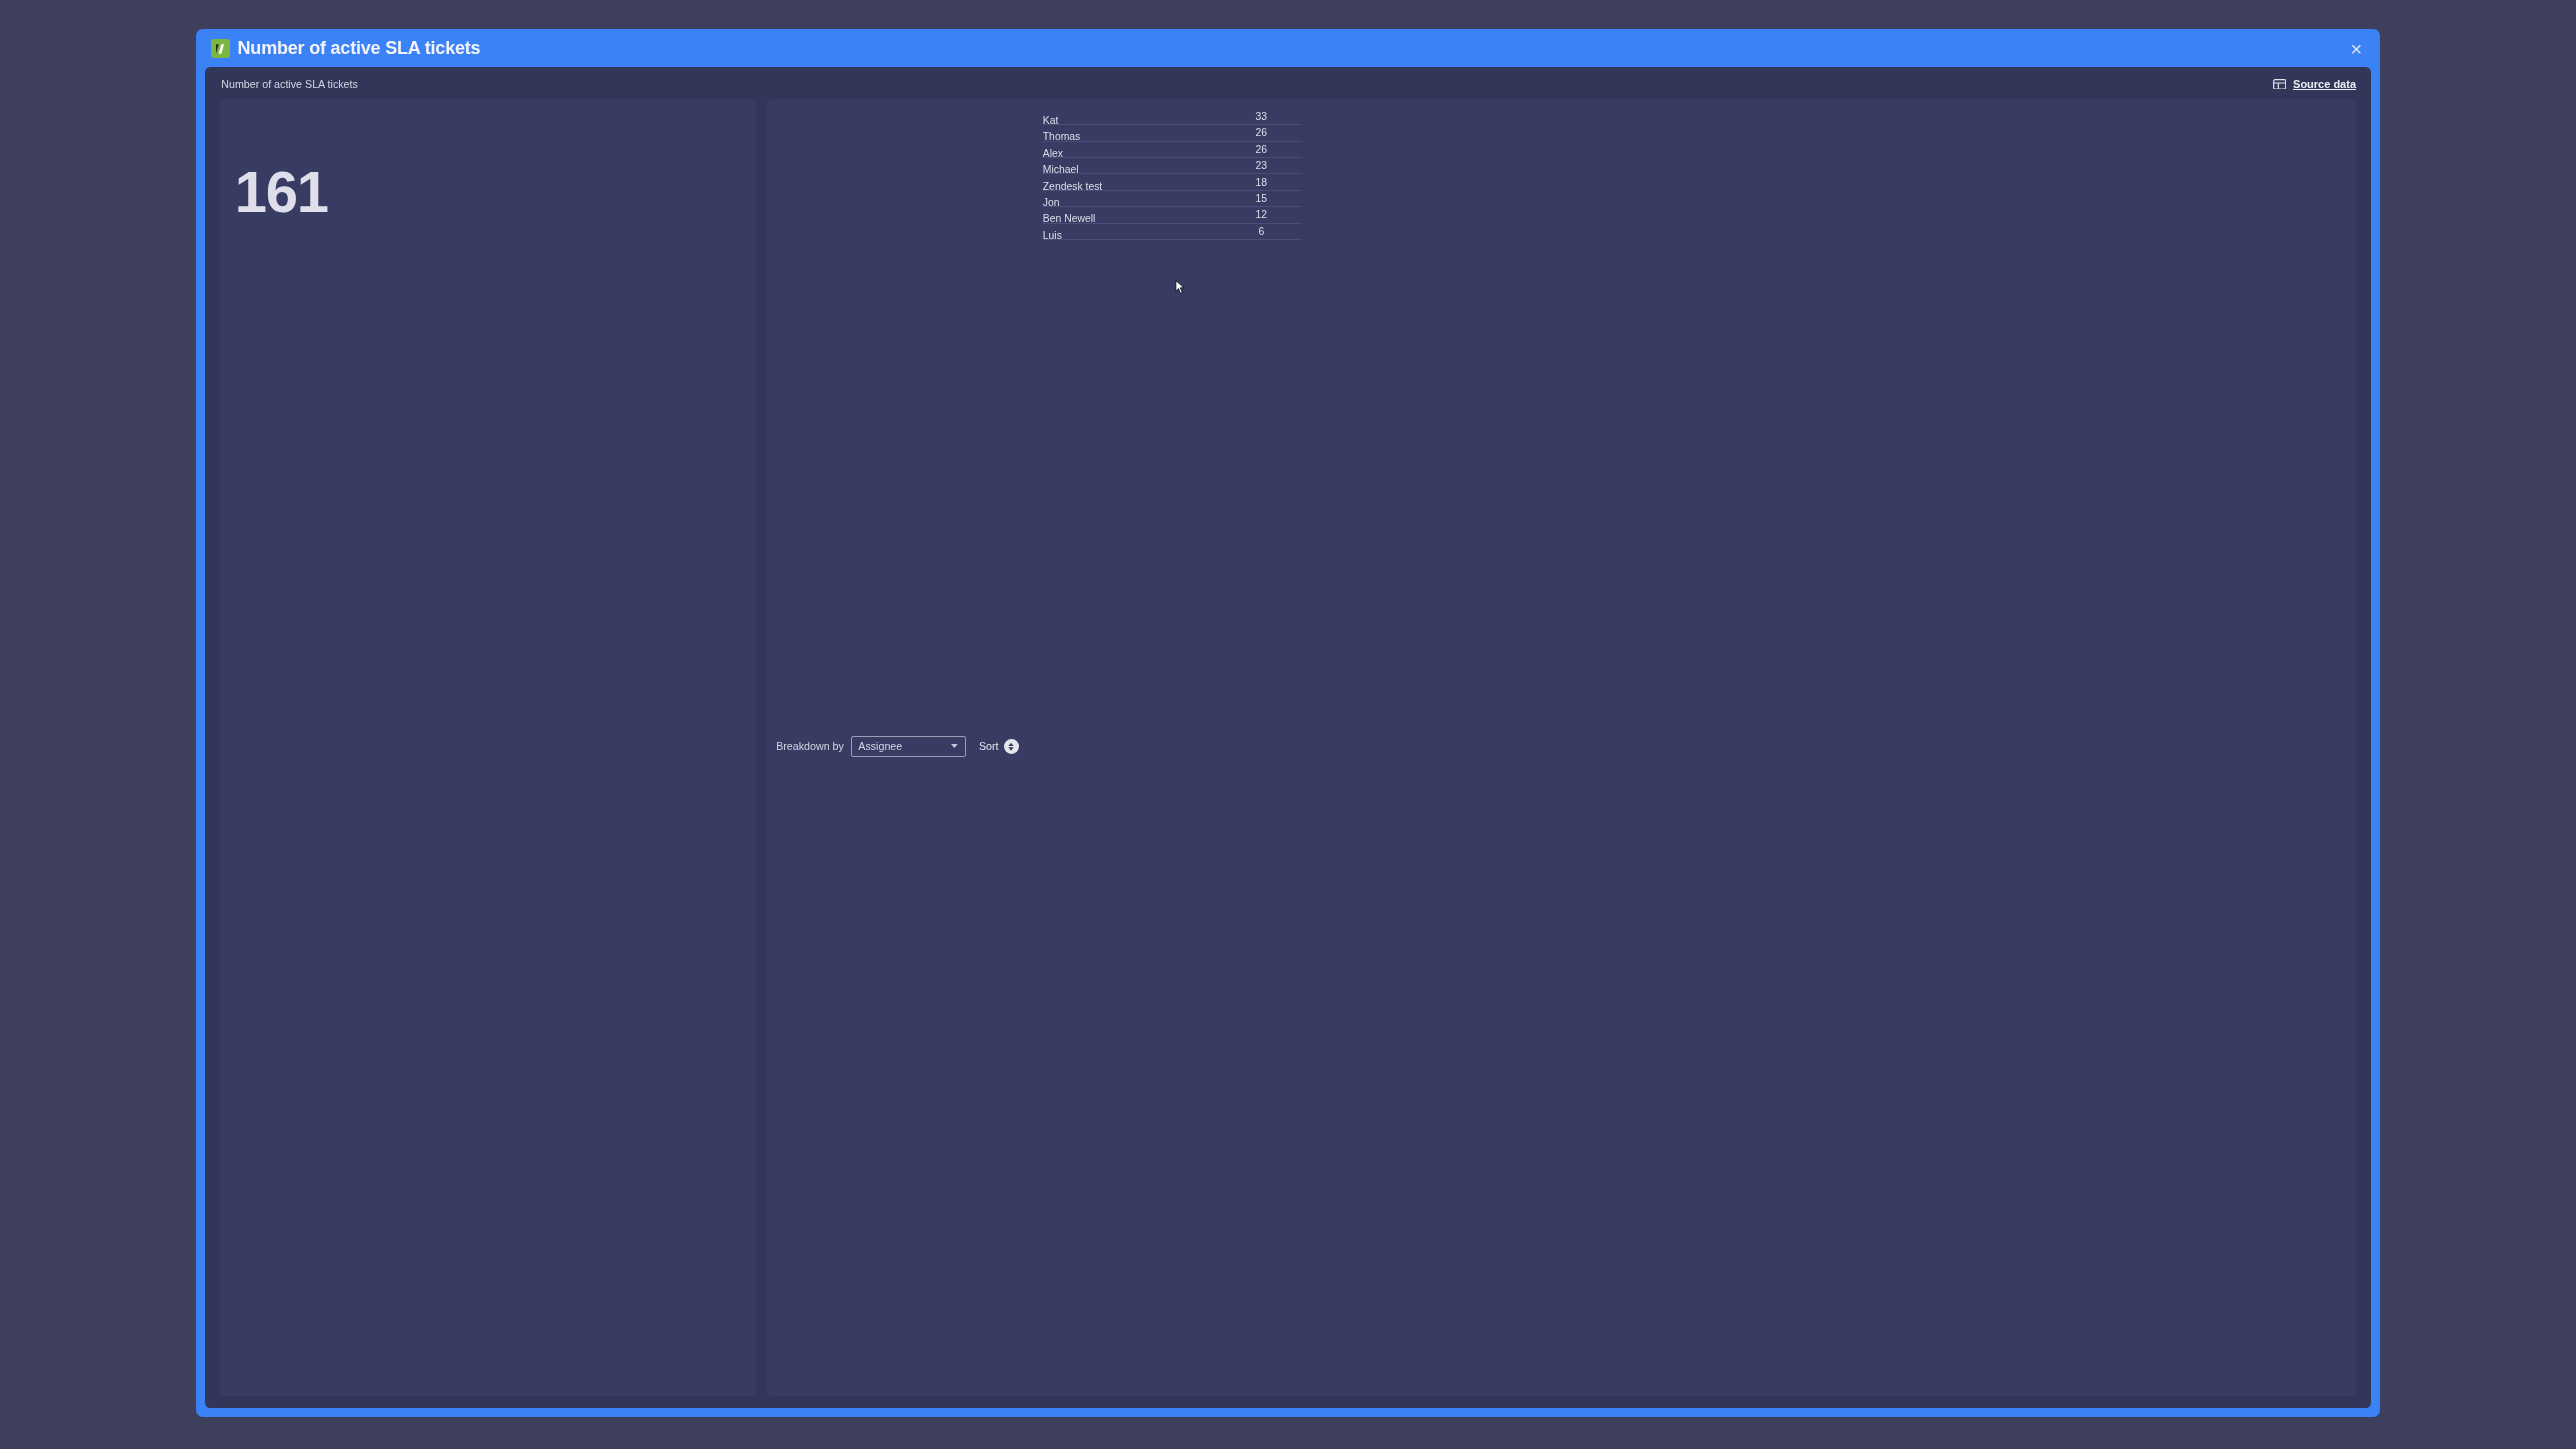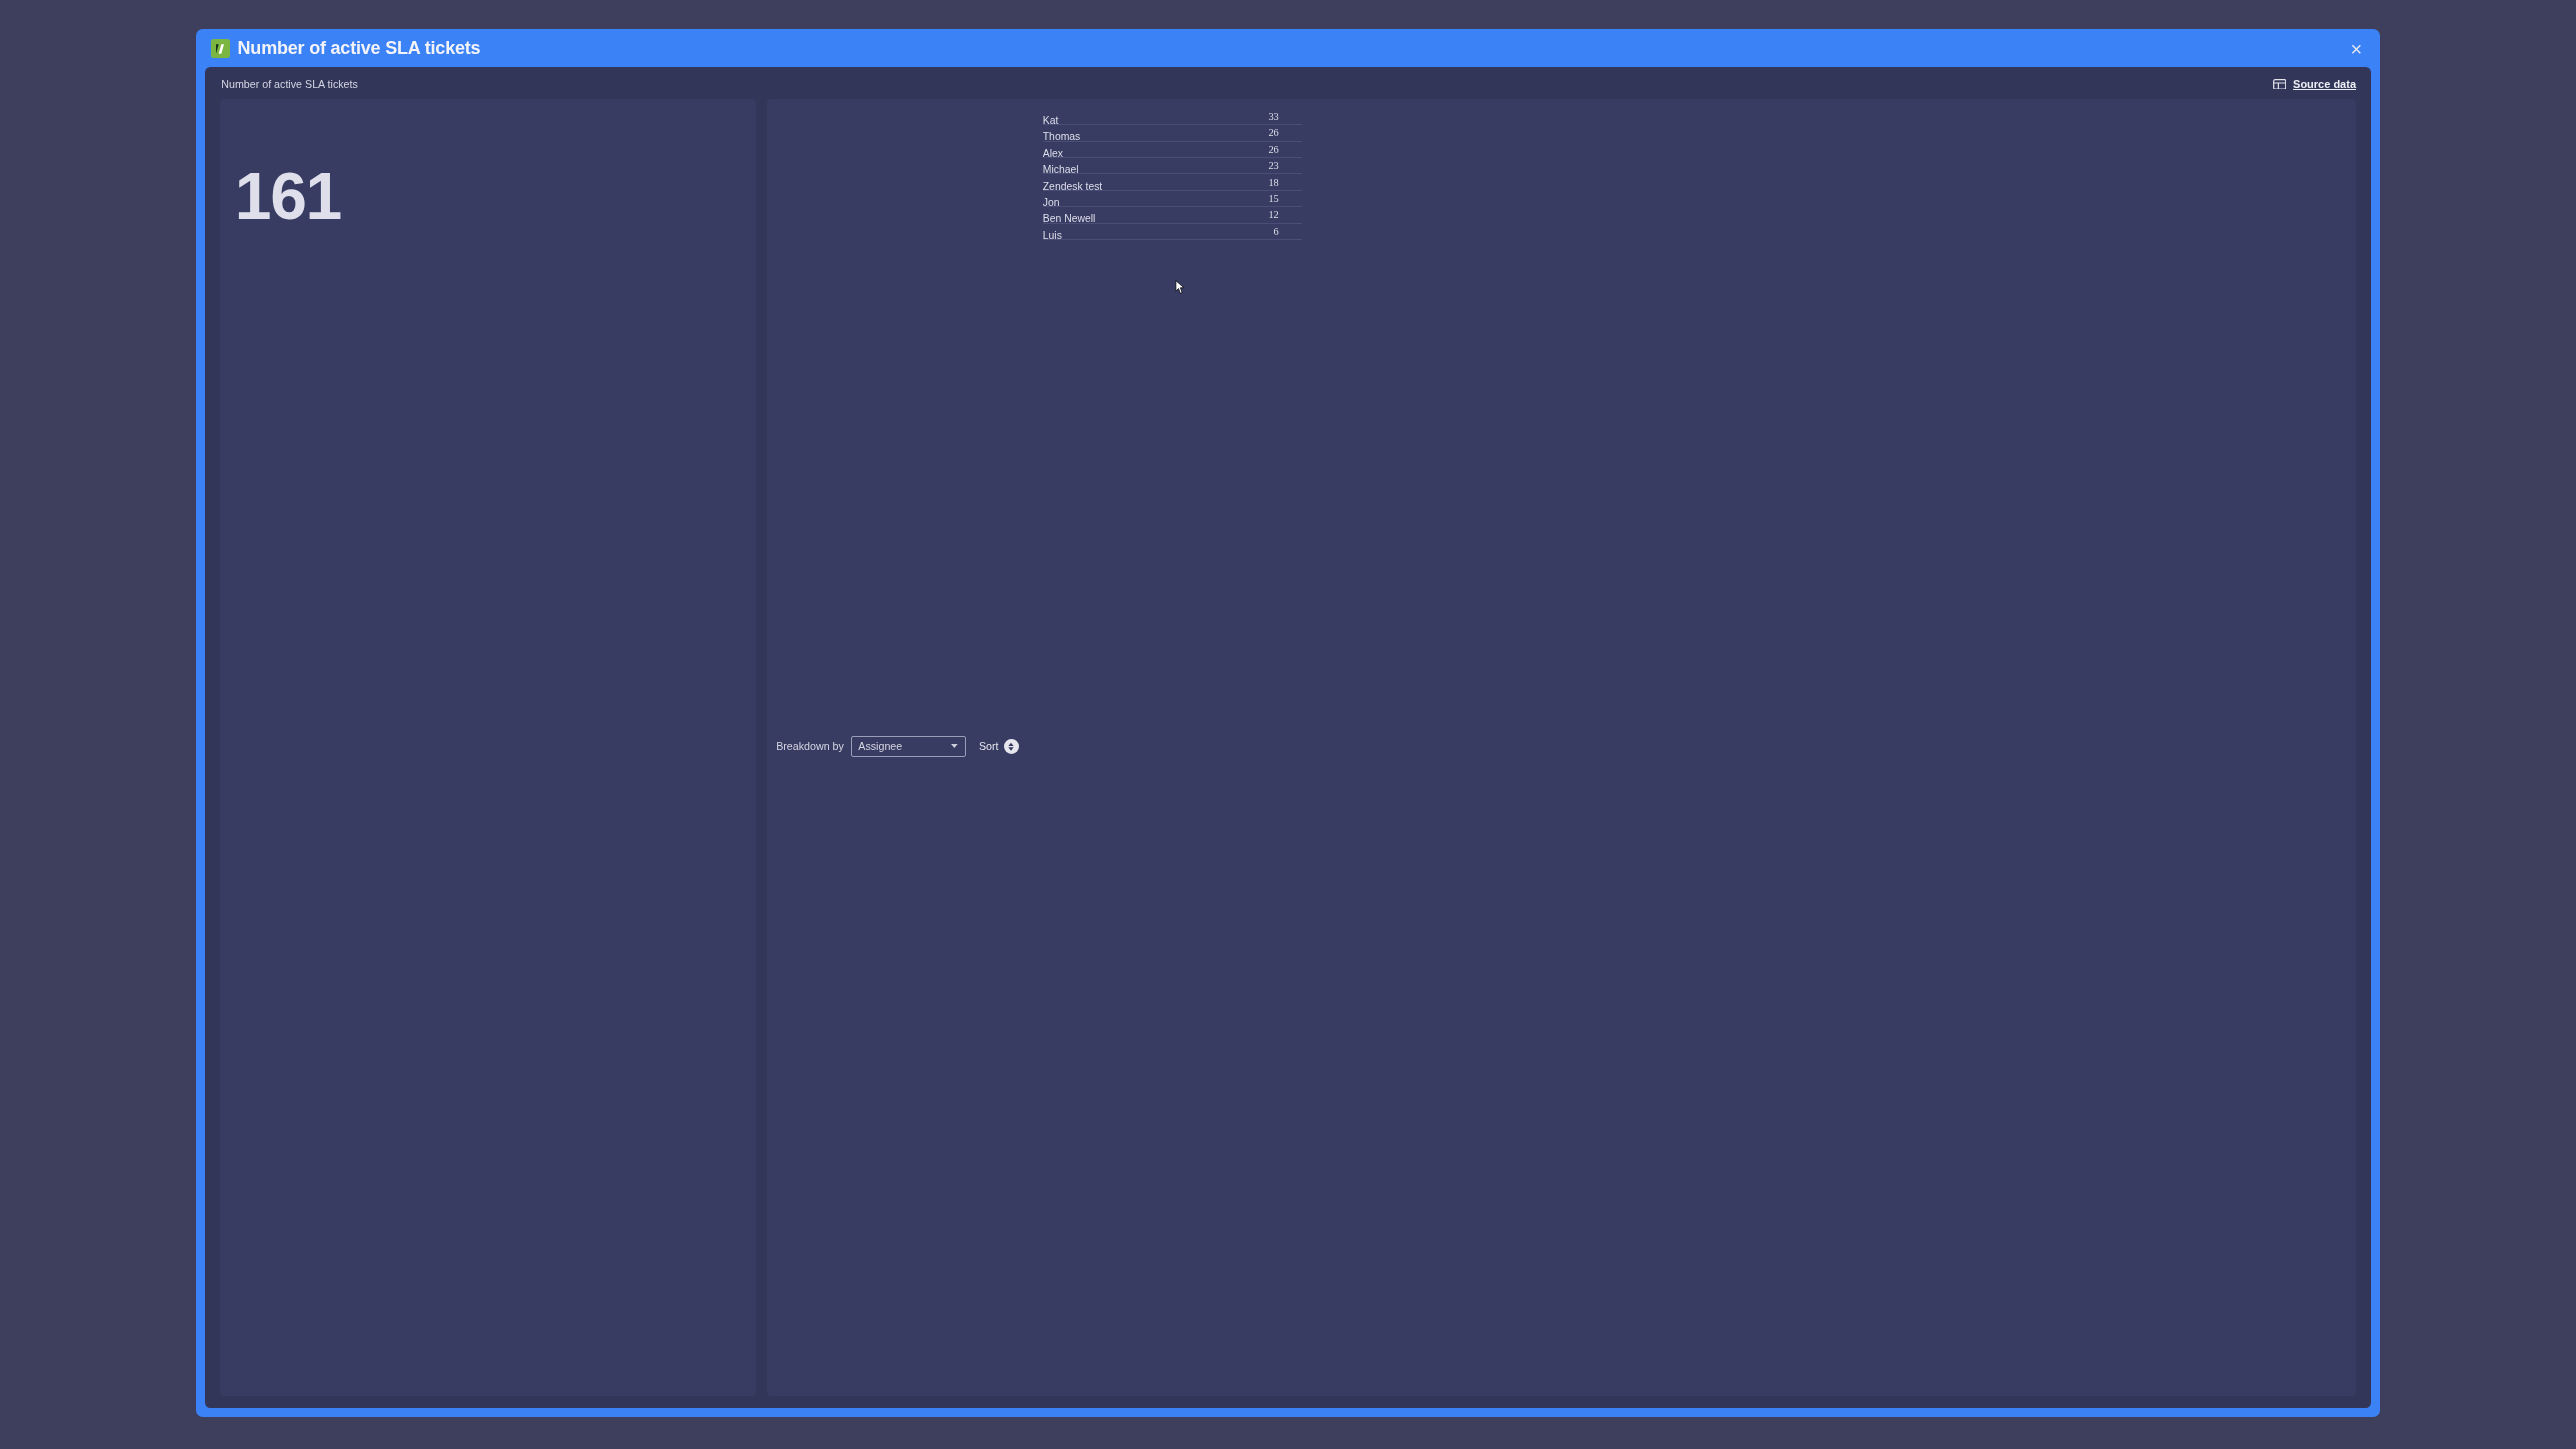--- a/index.html
+++ b/index.html
@@ -95,21 +95,21 @@
     gap: 10.7px;
     min-height: 0;
   }
   .metric-panel {
     width: 25.1%;
     background: #383c62;
     border-radius: 4px;
     padding: 13.4px 14.8px;
   }
   .metric-value {
-    font-size: 66px;
+    font-size: 58px;
     font-weight: 700;
     color: #dedfea;
     letter-spacing: -1.3px;
     line-height: 1;
     margin-top: 50px;
   }
   .chart-panel {
     flex: 1 1 auto;
     background: #383c62;
     border-radius: 4px;
@@ -167,21 +167,21 @@
     display: grid;
     grid-template-columns: 201px 35px 1fr;
     align-items: center;
     height: 16.4px;
     border-bottom: 0.7px solid #4a4e76;
     font-size: 10.4px;
     color: #dedfea;
   }
   .row:first-child { border-top: 0; }
   .row .name { padding-left: 0px; white-space: nowrap; overflow:hidden; text-overflow: ellipsis; margin-top: 8px; }
-  .row .val  { text-align: right; padding-right: 0; font-family: Liberation Serif, serif; }
+  .row .val  { text-align: center; padding-right: 0; }
   .row .bar-cell { padding-left: 23px; padding-right: 0; }
   .bar {
     height: 10px;
     background: #25c7ef;
   }
 
   .cursor-arrow {
     position: absolute;
     width: 10.7px; height: 14.8px;
     pointer-events: none;

